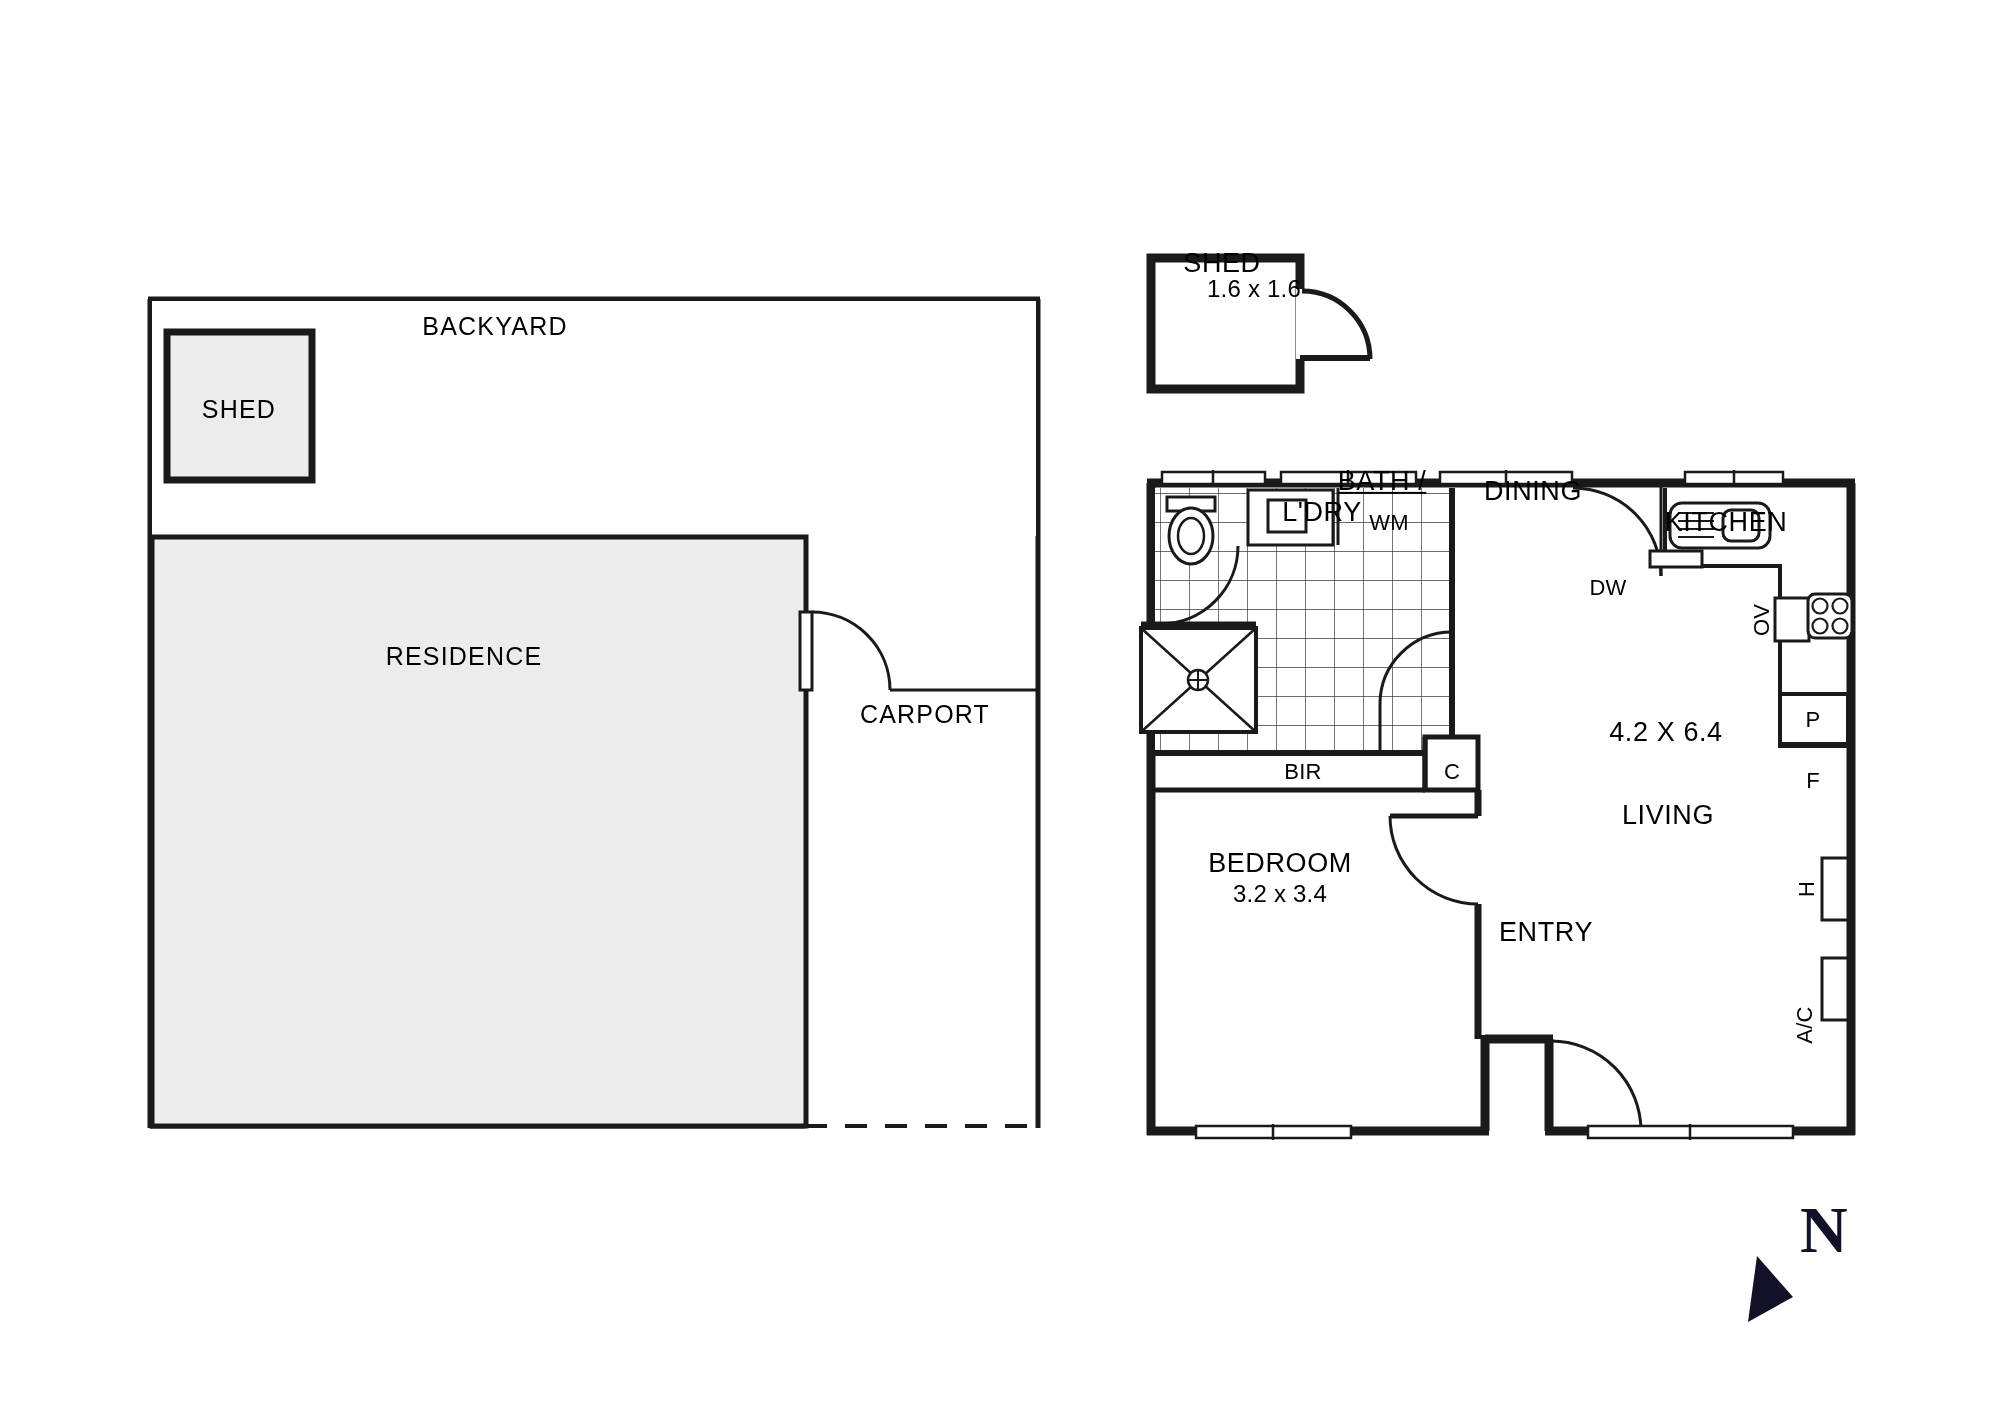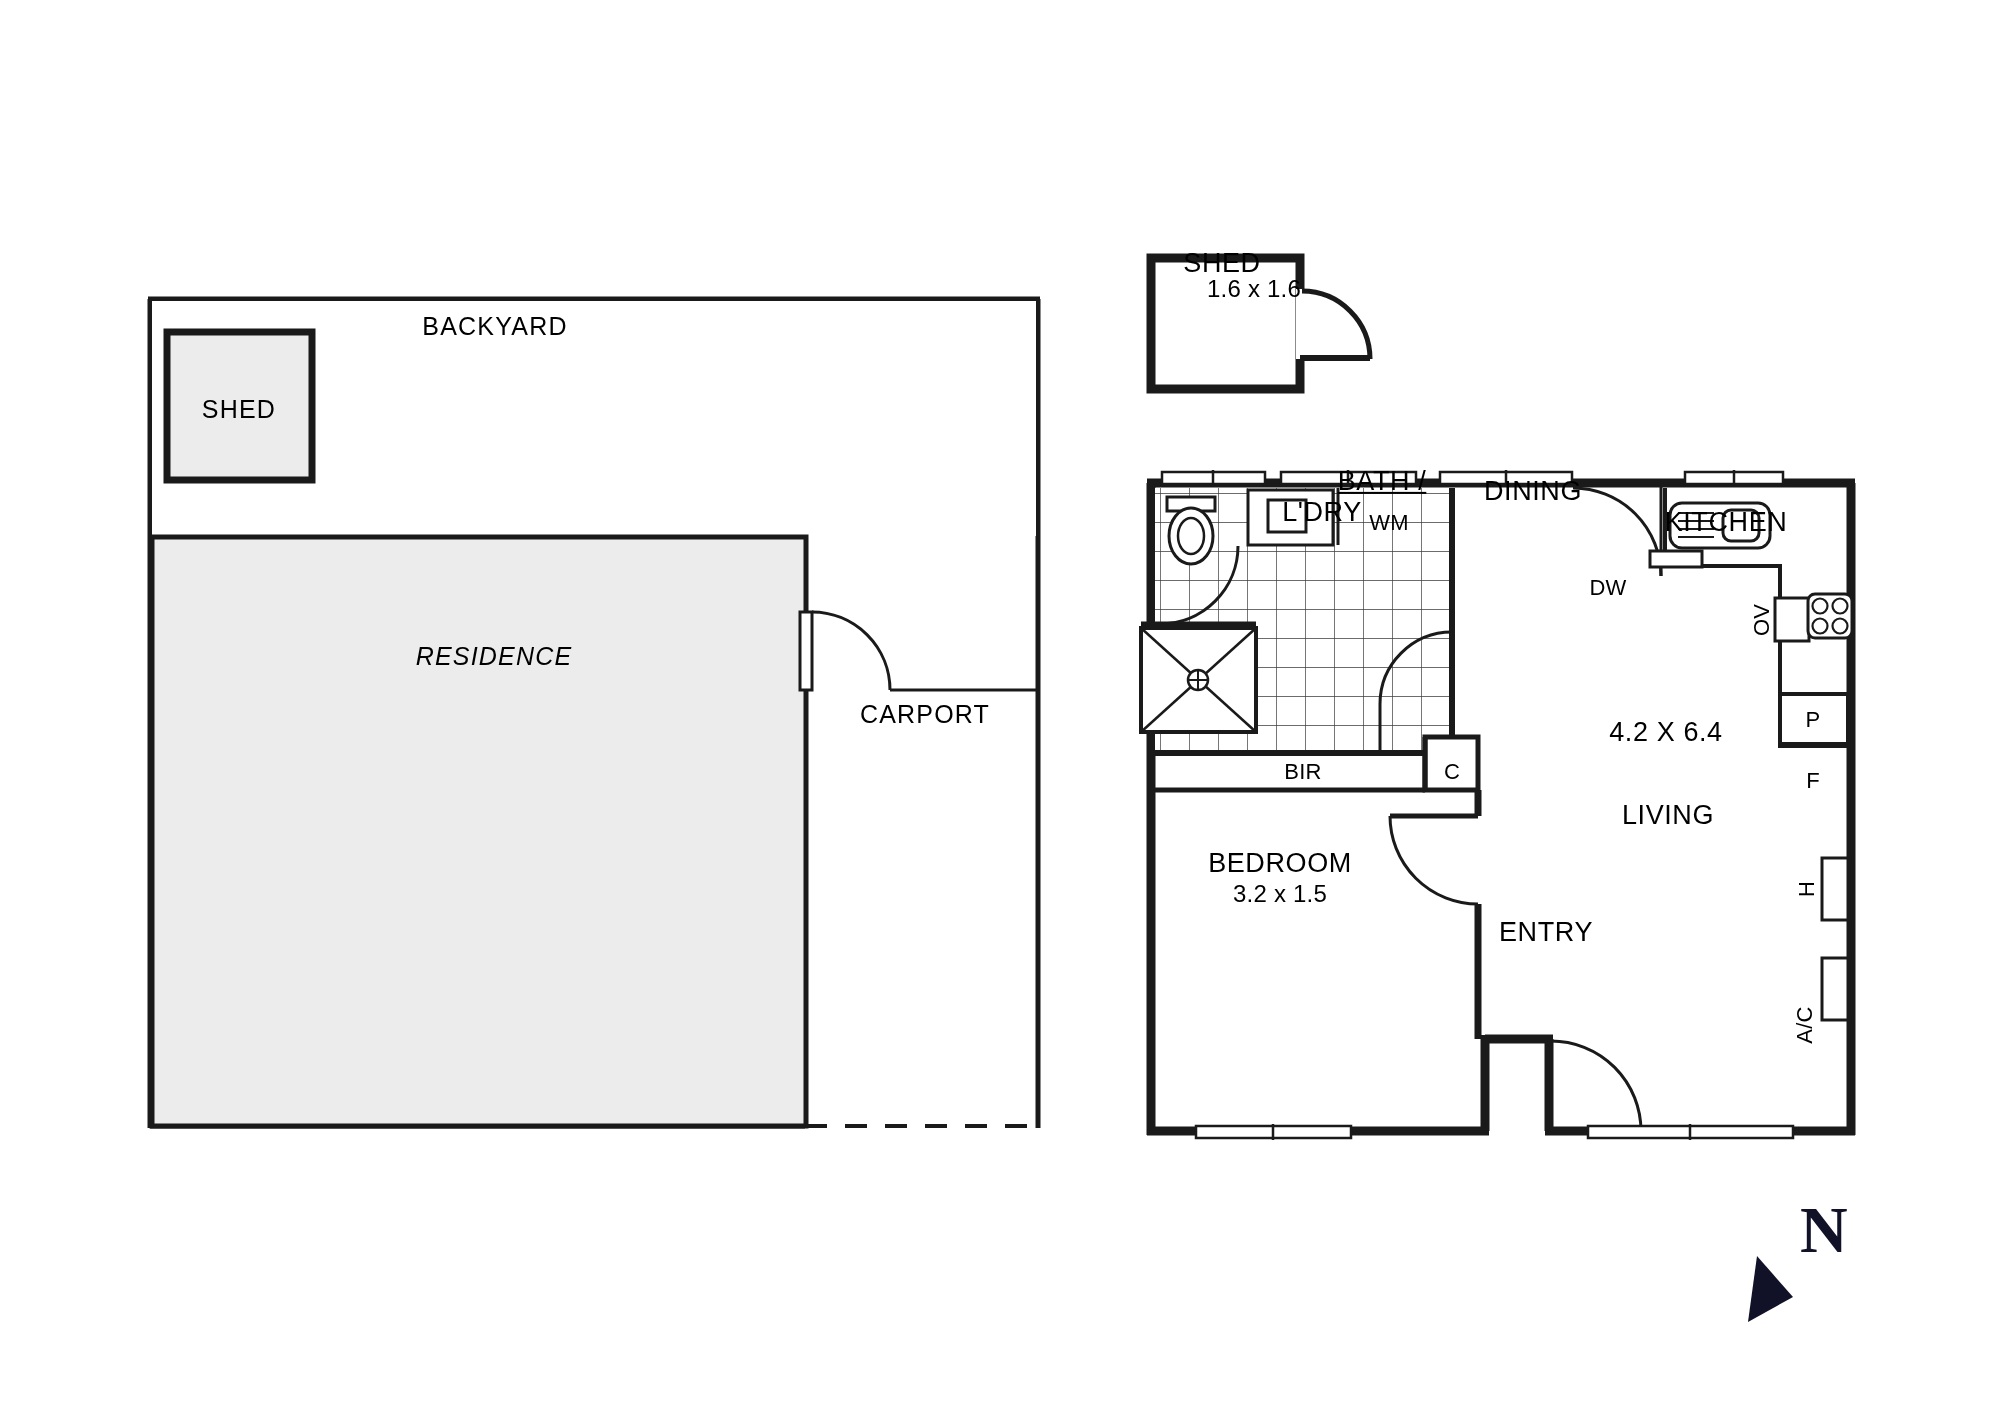--- a/index.html
+++ b/index.html
@@ -305,21 +305,21 @@
     <g>
       <polygon points="1757,1256 1748,1322 1793,1297" fill="#111128"></polygon>
     </g>
 
   </svg>
 
   <div class="lbl lbl-site" style="left:239px; top:409px;">SHED</div>
 
   <div class="lbl lbl-site" style="left:495px; top:326px;">BACKYARD</div>
 
-  <div class="lbl lbl-site" style="left:494px; top:656px;font-style:italic;">RESIDENCE</div>
+  <div class="lbl lbl-site" style="left:464px; top:656px;">RESIDENCE</div>
 
   <div class="lbl lbl-site" style="left:925px; top:714px;">CARPORT</div>
 
   <div class="lbl lbl-room" style="left:1222px; top:263px;">SHED</div>
   <div class="lbl lbl-dim" style="left:1222px; top:289px;margin-left:32px;">1.6 x 1.6</div>
 
   <div class="lbl lbl-room" style="left:1382px; top:481px;text-decoration:underline;">BATH /</div>
   <div class="lbl lbl-room" style="left:1322px; top:512px;">L'DRY</div>
 
   <div class="lbl lbl-room" style="left:1533px; top:491px;">DINING</div>
@@ -332,21 +332,21 @@
 
   <div class="lbl lbl-room" style="left:1678px; top:732px;"></div>
 
   <div class="lbl lbl-room" style="left:1684px; top:732px;"></div>
 
   <div class="lbl lbl-room" style="left:1691px; top:732px;"></div>
 
   <div class="lbl lbl-room" style="left:1668px; top:815px;">LIVING</div>
 
   <div class="lbl lbl-room" style="left:1280px; top:863px;">BEDROOM</div>
-  <div class="lbl lbl-dim" style="left:1280px; top:894px;">3.2 x 1.5</div>
+  <div class="lbl lbl-dim" style="left:1280px; top:894px;">3.2 x 3.4</div>
 
   <div class="lbl lbl-room" style="left:1546px; top:932px;">ENTRY</div>
 
   <div class="lbl lbl-small" style="left:1389px; top:523px;">WM</div>
 
   <div class="lbl lbl-small" style="left:1608px; top:588px;">DW</div>
 
   <div class="lbl lbl-small rot90" style="left:1762px; top:620px;">OV</div>
 
   <div class="lbl lbl-small" style="left:1813px; top:720px;">P</div>

